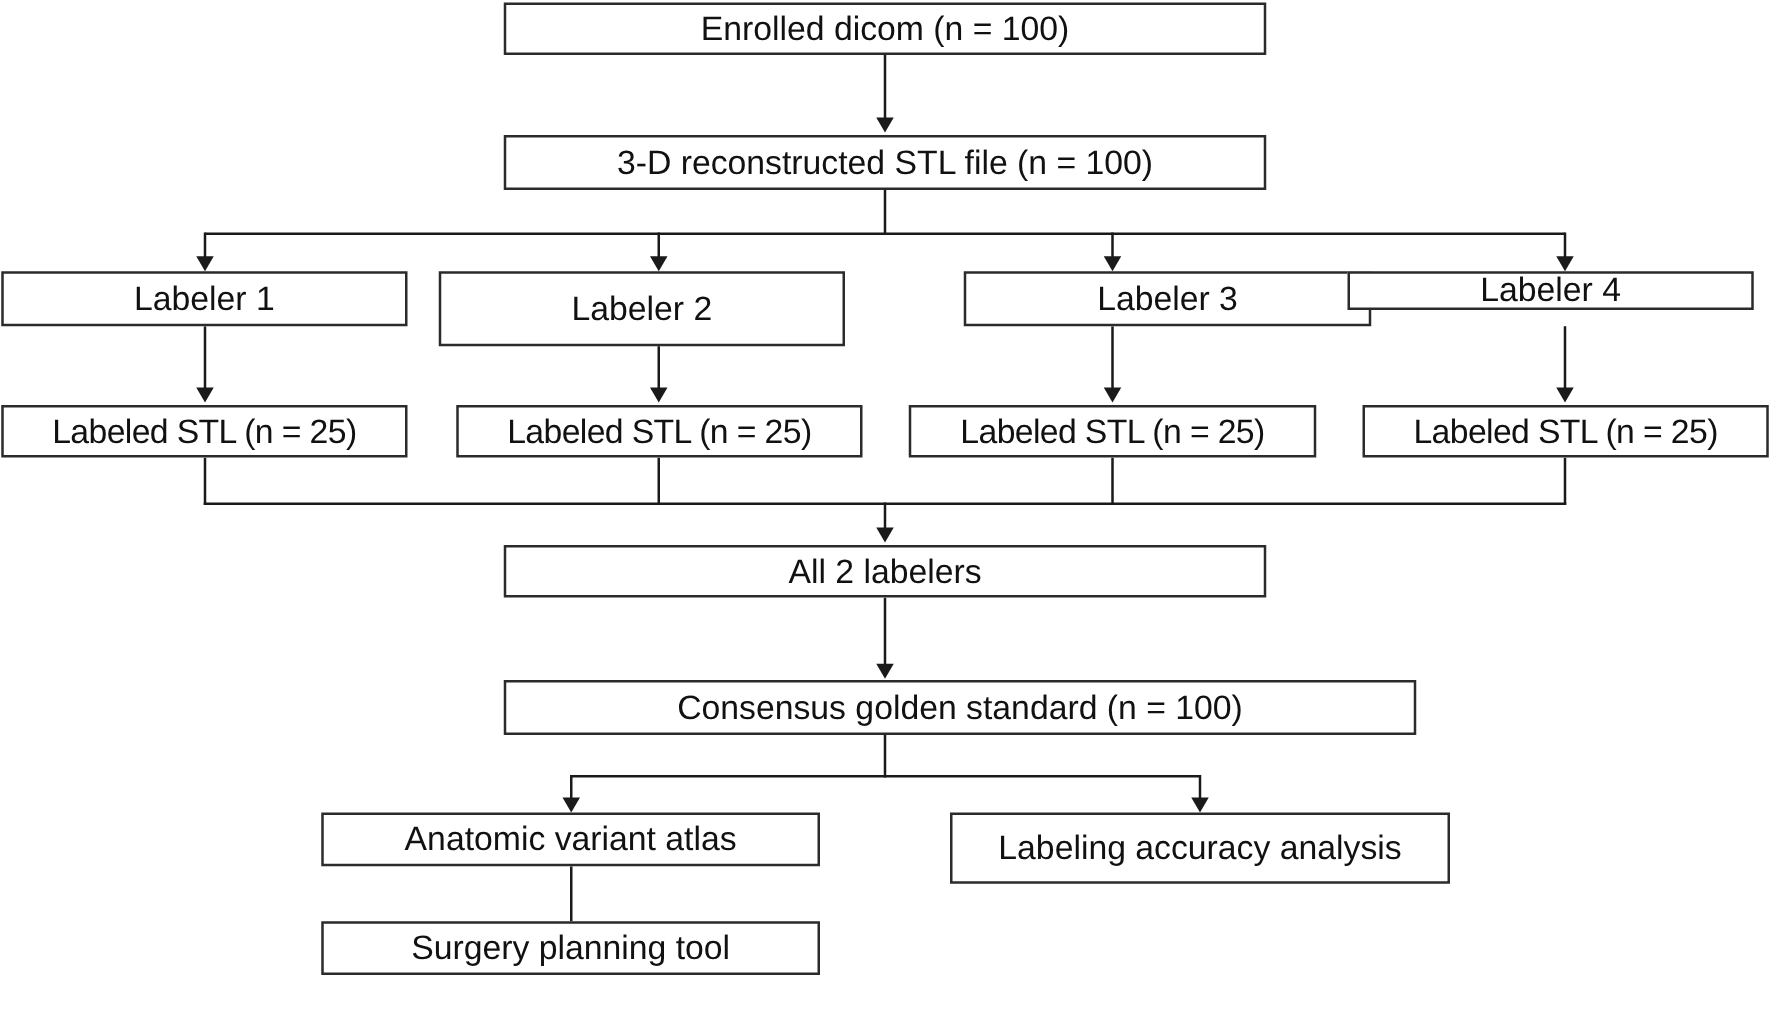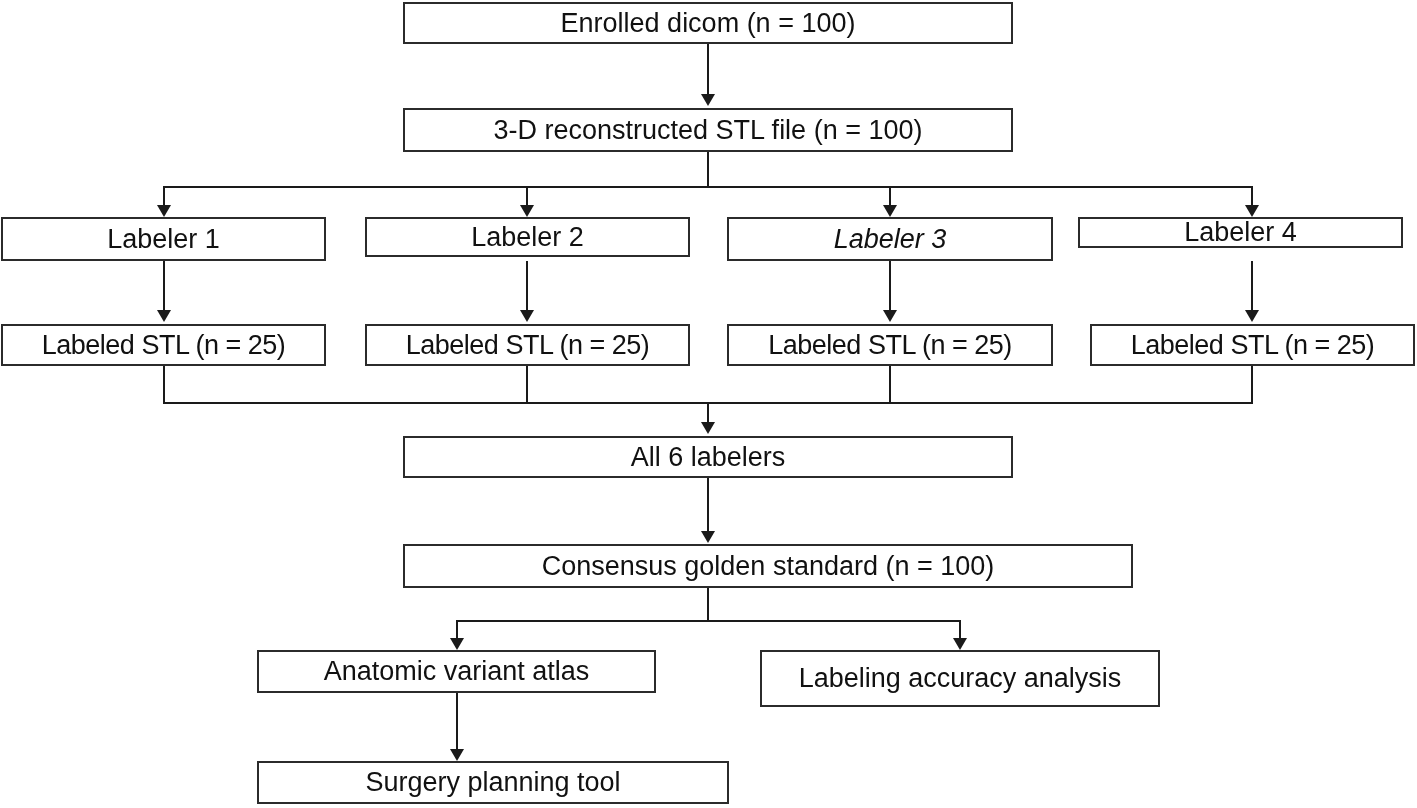--- a/index.html
+++ b/index.html
@@ -88,24 +88,24 @@
 
   <div class="vline" style="left:889px; top:186px; height:21px;"></div>
   <div class="arrowhead" style="left:883px; top:205px;"></div>
 
   <div class="vline" style="left:1251px; top:186px; height:21px;"></div>
   <div class="arrowhead" style="left:1245px; top:205px;"></div>
 
   <div class="node" style="left:1px; top:217px; width:325px; height:44px;">
     <span class="label">Labeler 1</span>
   </div>
-  <div class="node" style="left:365px; top:217px; width:325px; height:40px;">
+  <div class="node" style="left:351px; top:217px; width:325px; height:60px;">
     <span class="label">Labeler 2</span>
   </div>
-  <div class="node" style="left:727px; top:217px; width:326px; height:44px;font-style:italic;">
+  <div class="node" style="left:771px; top:217px; width:326px; height:44px;">
     <span class="label">Labeler 3</span>
   </div>
   <div class="node" style="left:1078px; top:217px; width:325px; height:31px;">
     <span class="label">Labeler 4</span>
   </div>
 
   <div class="vline" style="left:163px; top:261px; height:51px;"></div>
   <div class="arrowhead" style="left:157px; top:310px;"></div>
 
   <div class="vline" style="left:526px; top:261px; height:51px;"></div>
@@ -133,21 +133,21 @@
   <div class="vline" style="left:163px; top:366px; height:38px;"></div>
   <div class="vline" style="left:526px; top:366px; height:38px;"></div>
   <div class="vline" style="left:889px; top:366px; height:38px;"></div>
   <div class="vline" style="left:1251px; top:366px; height:38px;"></div>
   <div class="hline" style="left:163px; top:402px; width:1090px;"></div>
 
   <div class="vline" style="left:707px; top:402px; height:22px;"></div>
   <div class="arrowhead" style="left:701px; top:422px;"></div>
 
   <div class="node" style="left:403px; top:436px; width:610px; height:42px;">
-    <span class="label">All 6 labelers</span>
+    <span class="label">All 2 labelers</span>
   </div>
 
   <div class="vline" style="left:707px; top:478px; height:56px;"></div>
   <div class="arrowhead" style="left:701px; top:531px;"></div>
 
   <div class="node" style="left:403px; top:544px; width:730px; height:44px;text-align:center;">
     <span class="label">Consensus golden standard (n = 100)</span>
   </div>
 
   <div class="vline" style="left:707px; top:588px; height:34px;"></div>
@@ -162,17 +162,17 @@
   <div class="node" style="left:257px; top:650px; width:399px; height:43px;">
     <span class="label">Anatomic variant atlas</span>
   </div>
   <div class="node" style="left:760px; top:650px; width:400px; height:57px;">
     <span class="label">Labeling accuracy analysis</span>
   </div>
 
   <div class="vline" style="left:456px; top:693px; height:58px;"></div>
   <div class="arrowhead" style="left:450px; top:749px;"></div>
 
-  <div class="node" style="left:257px; top:761px; width:472px; height:43px;">
+  <div class="node" style="left:257px; top:737px; width:399px; height:43px;">
     <span class="label">Surgery planning tool</span>
   </div>
 
 </div>
 
 </body></html>

